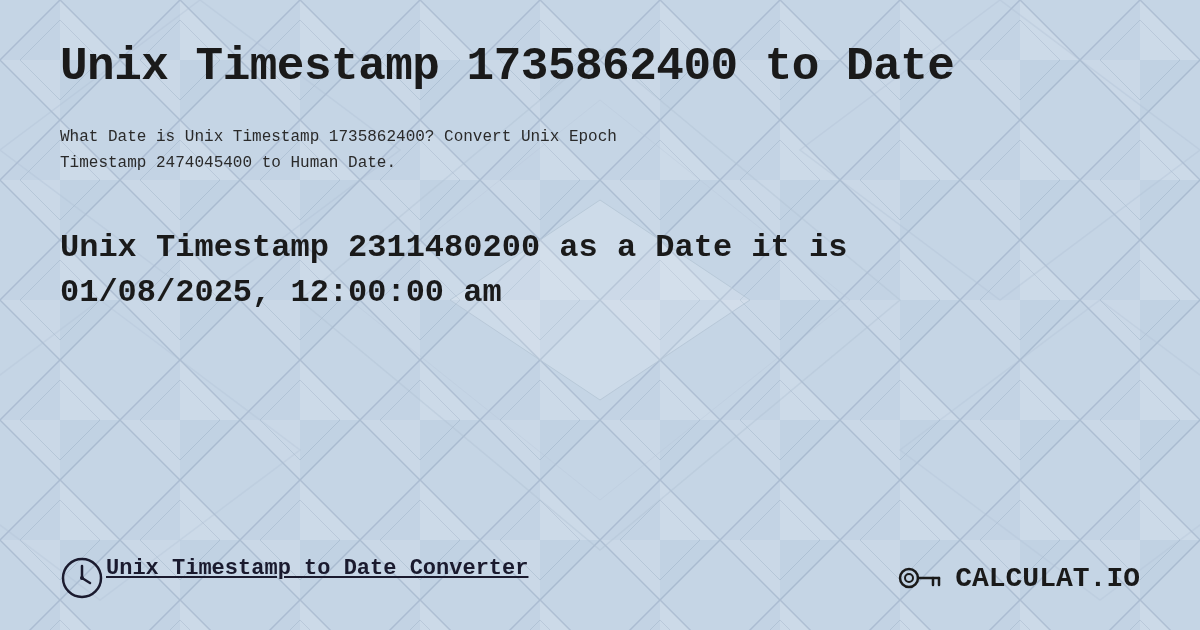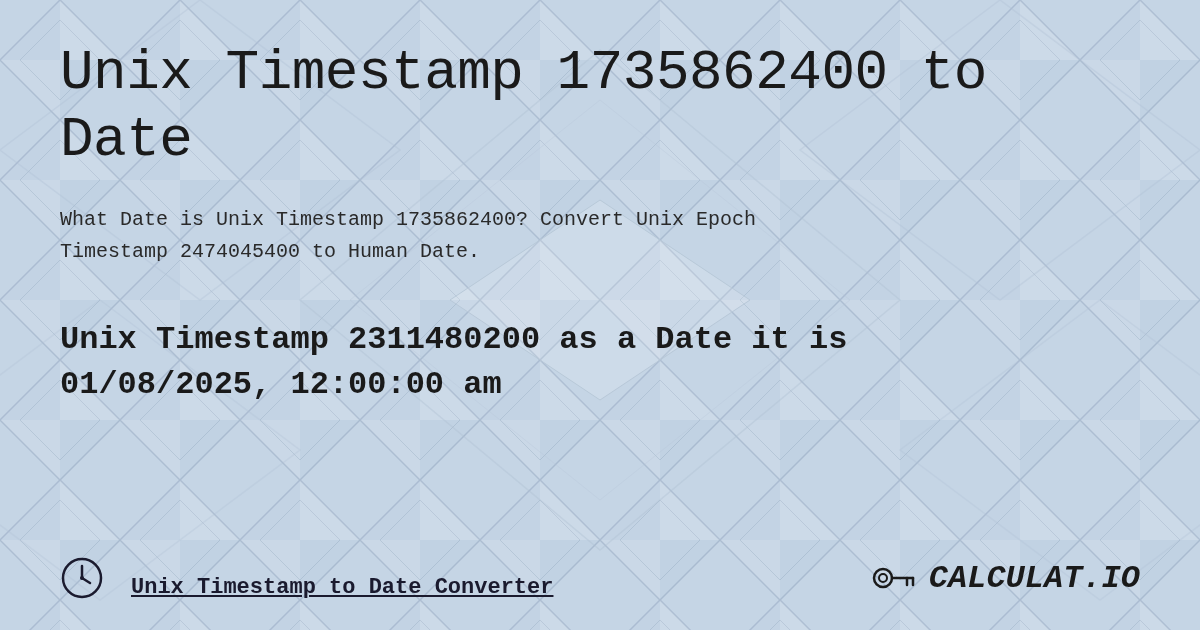--- a/index.html
+++ b/index.html
@@ -41,30 +41,30 @@
       justify-content: space-between;
     }
 
     .main-section {
       display: flex;
       flex-direction: column;
       gap: 0;
     }
 
     .page-title {
-      font-size: 56px;
-      font-weight: 400;
+      font-size: 46px;
+      font-weight: 700;
       color: #1a1a1a;
       letter-spacing: -0.5px;
       line-height: 1.2;
       margin-bottom: 30px;
     }
 
     .description {
-      font-size: 20px;
+      font-size: 16px;
       color: #2a2a2a;
       line-height: 1.6;
       margin-bottom: 40px;
       font-family: 'Courier New', Courier, monospace;
     }
 
     .result-section {
       margin-top: 10px;
     }
 
@@ -78,22 +78,22 @@
 
     .footer {
       display: flex;
       align-items: center;
       justify-content: space-between;
       padding-top: 10px;
     }
 
     .footer-left {
       display: flex;
-      align-items: flex-end;
-      gap: 27px;
+      align-items: flex-start;
+      gap: 2px;
     }
 
     .clock-icon {
       width: 44px;
       height: 44px;
       flex-shrink: 0;
     }
 
     .footer-link-text {
       font-size: 22px;
@@ -108,26 +108,25 @@
       align-items: center;
       gap: 8px;
     }
 
     .logo-icon {
       width: 50px;
       height: 40px;
     }
 
     .logo-text {
-      font-size: 32px;
+      font-size: 28px;
       font-weight: 900;
       color: #1a1a1a;
       font-family: 'Courier New', Courier, monospace;
       letter-spacing: 0;
-      font-style: italic;
     }
   </style>
 </head>
 <body>
 
 <div class="background">
   <svg viewBox="0 0 1200 630" preserveAspectRatio="xMidYMid slice" xmlns="http://www.w3.org/2000/svg">
     <rect width="1200" height="630" fill="#c5d5e5"></rect>
 
     <defs>

